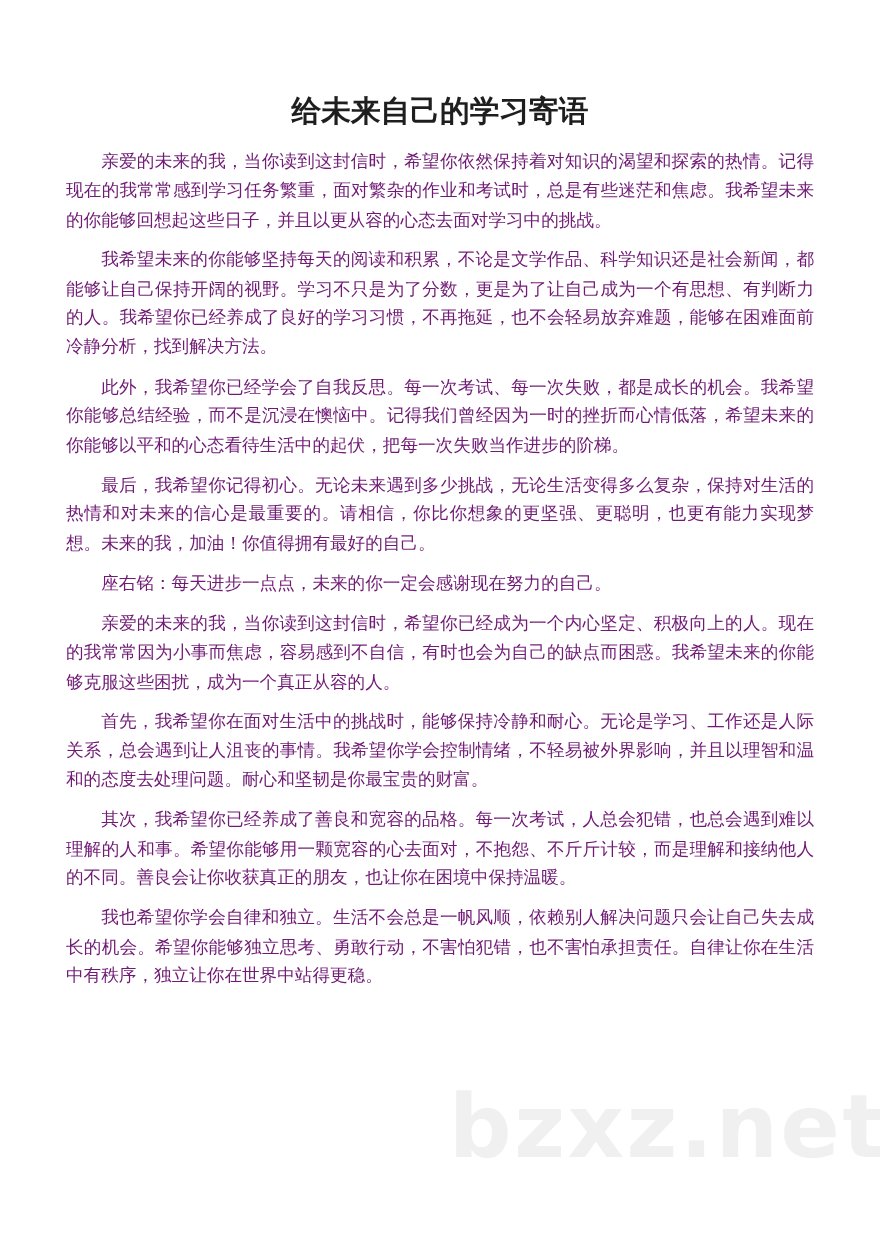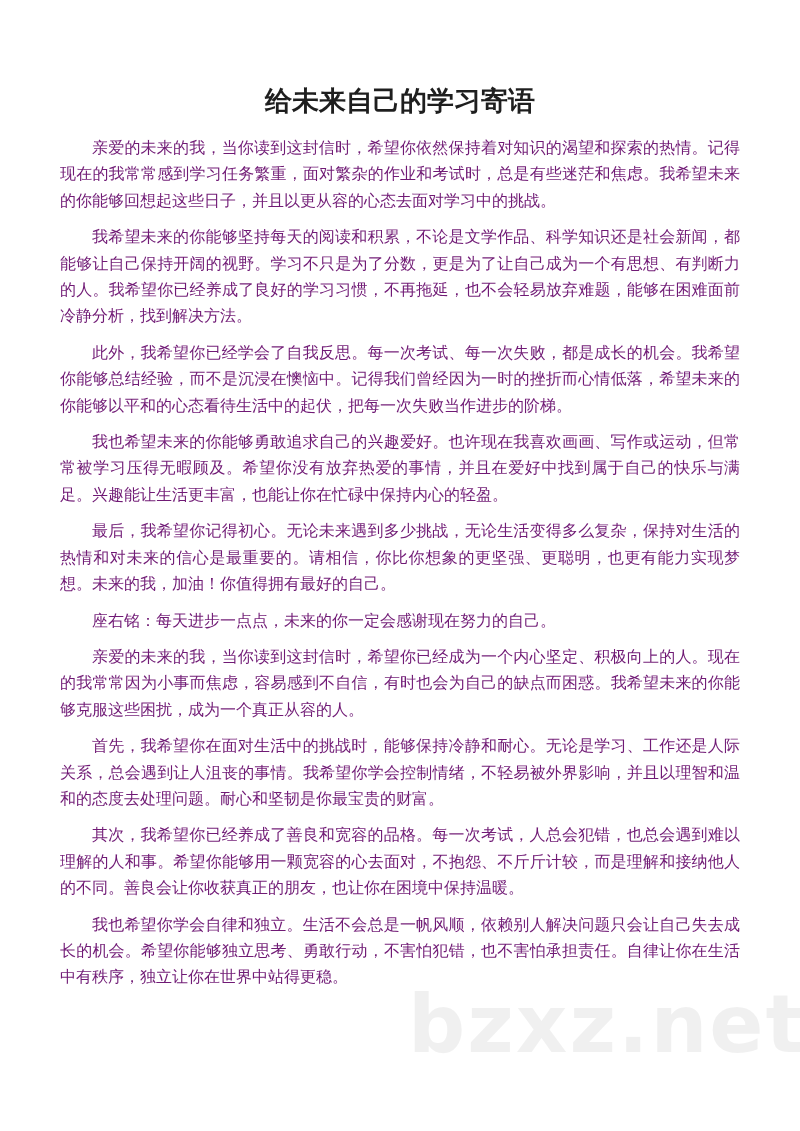--- a/index.html
+++ b/index.html
@@ -84,21 +84,20 @@
 
   <div class="watermark">bzxz.net</div>
 
   <div class="content">
 
     <h1 class="section-title first">给未来自己的学习寄语</h1>
 
     <p class="para">亲爱的未来的我，当你读到这封信时，希望你依然保持着对知识的渴望和探索的热情。记得现在的我常常感到学习任务繁重，面对繁杂的作业和考试时，总是有些迷茫和焦虑。我希望未来的你能够回想起这些日子，并且以更从容的心态去面对学习中的挑战。</p>
     <p class="para">我希望未来的你能够坚持每天的阅读和积累，不论是文学作品、科学知识还是社会新闻，都能够让自己保持开阔的视野。学习不只是为了分数，更是为了让自己成为一个有思想、有判断力的人。我希望你已经养成了良好的学习习惯，不再拖延，也不会轻易放弃难题，能够在困难面前冷静分析，找到解决方法。</p>
     <p class="para">此外，我希望你已经学会了自我反思。每一次考试、每一次失败，都是成长的机会。我希望你能够总结经验，而不是沉浸在懊恼中。记得我们曾经因为一时的挫折而心情低落，希望未来的你能够以平和的心态看待生活中的起伏，把每一次失败当作进步的阶梯。</p>
-    <p class="para">我也希望未来的你能够勇敢追求自己的兴趣爱好。也许现在我喜欢画画、写作或运动，但常常被学习压得无暇顾及。希望你没有放弃热爱的事情，并且在爱好中找到属于自己的快乐与满足。兴趣能让生活更丰富，也能让你在忙碌中保持内心的轻盈。</p>
     <p class="para">最后，我希望你记得初心。无论未来遇到多少挑战，无论生活变得多么复杂，保持对生活的热情和对未来的信心是最重要的。请相信，你比你想象的更坚强、更聪明，也更有能力实现梦想。未来的我，加油！你值得拥有最好的自己。</p>
     <p class="para">座右铭：每天进步一点点，未来的你一定会感谢现在努力的自己。</p>
 
 
     <p class="para">亲爱的未来的我，当你读到这封信时，希望你已经成为一个内心坚定、积极向上的人。现在的我常常因为小事而焦虑，容易感到不自信，有时也会为自己的缺点而困惑。我希望未来的你能够克服这些困扰，成为一个真正从容的人。</p>
     <p class="para">首先，我希望你在面对生活中的挑战时，能够保持冷静和耐心。无论是学习、工作还是人际关系，总会遇到让人沮丧的事情。我希望你学会控制情绪，不轻易被外界影响，并且以理智和温和的态度去处理问题。耐心和坚韧是你最宝贵的财富。</p>
     <p class="para">其次，我希望你已经养成了善良和宽容的品格。每一次考试，人总会犯错，也总会遇到难以理解的人和事。希望你能够用一颗宽容的心去面对，不抱怨、不斤斤计较，而是理解和接纳他人的不同。善良会让你收获真正的朋友，也让你在困境中保持温暖。</p>
     <p class="para">我也希望你学会自律和独立。生活不会总是一帆风顺，依赖别人解决问题只会让自己失去成长的机会。希望你能够独立思考、勇敢行动，不害怕犯错，也不害怕承担责任。自律让你在生活中有秩序，独立让你在世界中站得更稳。</p>
 
   </div>

